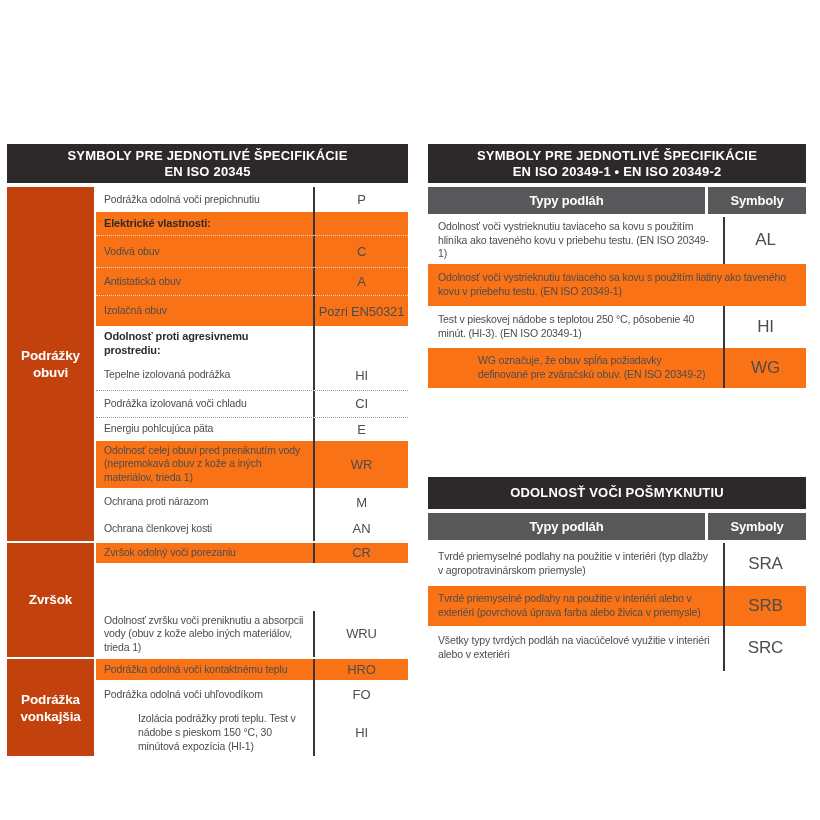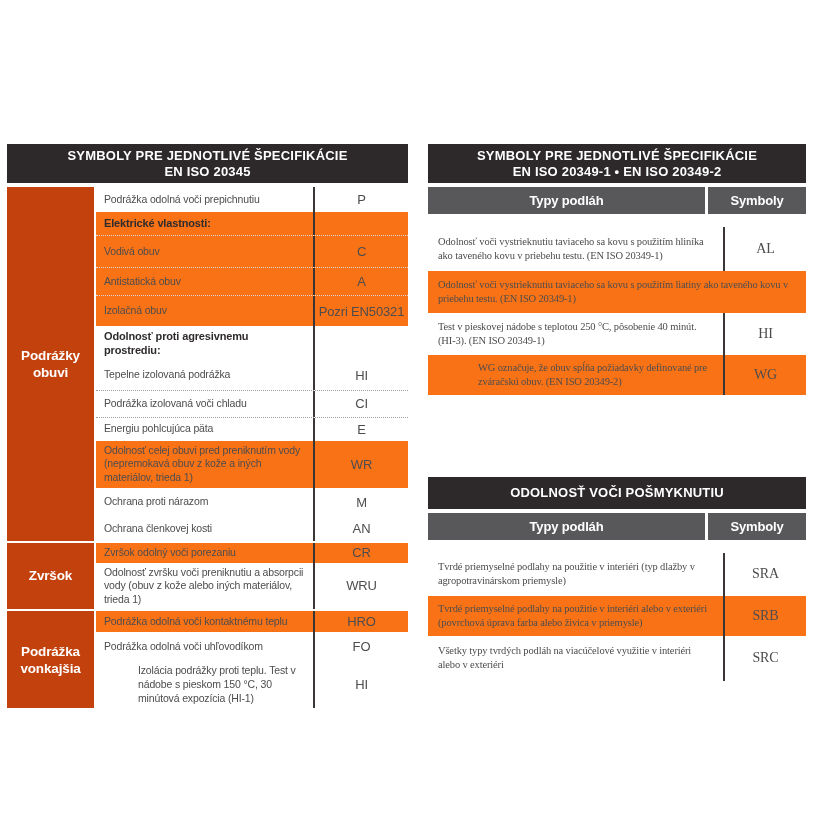--- a/index.html
+++ b/index.html
@@ -49,23 +49,23 @@
     width:87px;background:#c2410c;color:#ffffff;font-weight:bold;
     font-size:13.5px;line-height:17px;display:flex;align-items:center;
     justify-content:center;text-align:center;margin-right:2px;padding:4px;
   }
   .rows{flex:1;display:flex;flex-direction:column;}
   .rows .trow{flex:0 0 auto;}
 
   
   #right-table-1{left:428px;top:144px;width:378px;}
   #right-table-2{left:428px;top:477px;width:378px;}
-  .rtable .sym{width:83px;font-size:14px;}
+  .rtable .sym{width:83px;font-size:17px;}
   .rtable .desc{font-size:10.5px;padding:3px 10px;}
-  .rtable .body-rows{margin-top:13px;font-family:Liberation Serif, serif;}
+  .rtable .body-rows{margin-top:3px;}
   #right-table-2 .thead{padding:8px 6px;}
 </style>
 </head>
 <body>
 
 <div class="table" id="left-table">
   <div class="thead">
     <div class="tl">SYMBOLY PRE JEDNOTLIVÉ ŠPECIFIKÁCIE</div>
     <div class="tl">EN ISO 20345</div>
   </div>
@@ -123,21 +123,21 @@
           </div>
         </div>
       </div>
       <div class="section">
         <div class="cat">Zvršok</div>
         <div class="rows">
           <div class="trow bg-gray" style="min-height: 20px;">
             <div class="desc">Zvršok odolný voči porezaniu</div>
             <div class="sym">CR</div>
           </div>
-          <div class="trow bg-white" style="min-height: 45px;">
+          <div class="trow bg-white" style="min-height: 45px; margin-top: 48px;">
             <div class="desc">Odolnosť zvršku voči preniknutiu a absorpcii vody (obuv z kože alebo iných materiálov, trieda 1)</div>
             <div class="sym">WRU</div>
           </div>
         </div>
       </div>
       <div class="section">
         <div class="cat">Podrážka vonkajšia</div>
         <div class="rows">
           <div class="trow bg-gray" style="min-height: 21px;">
             <div class="desc">Podrážka odolná voči kontaktnému teplu</div>

